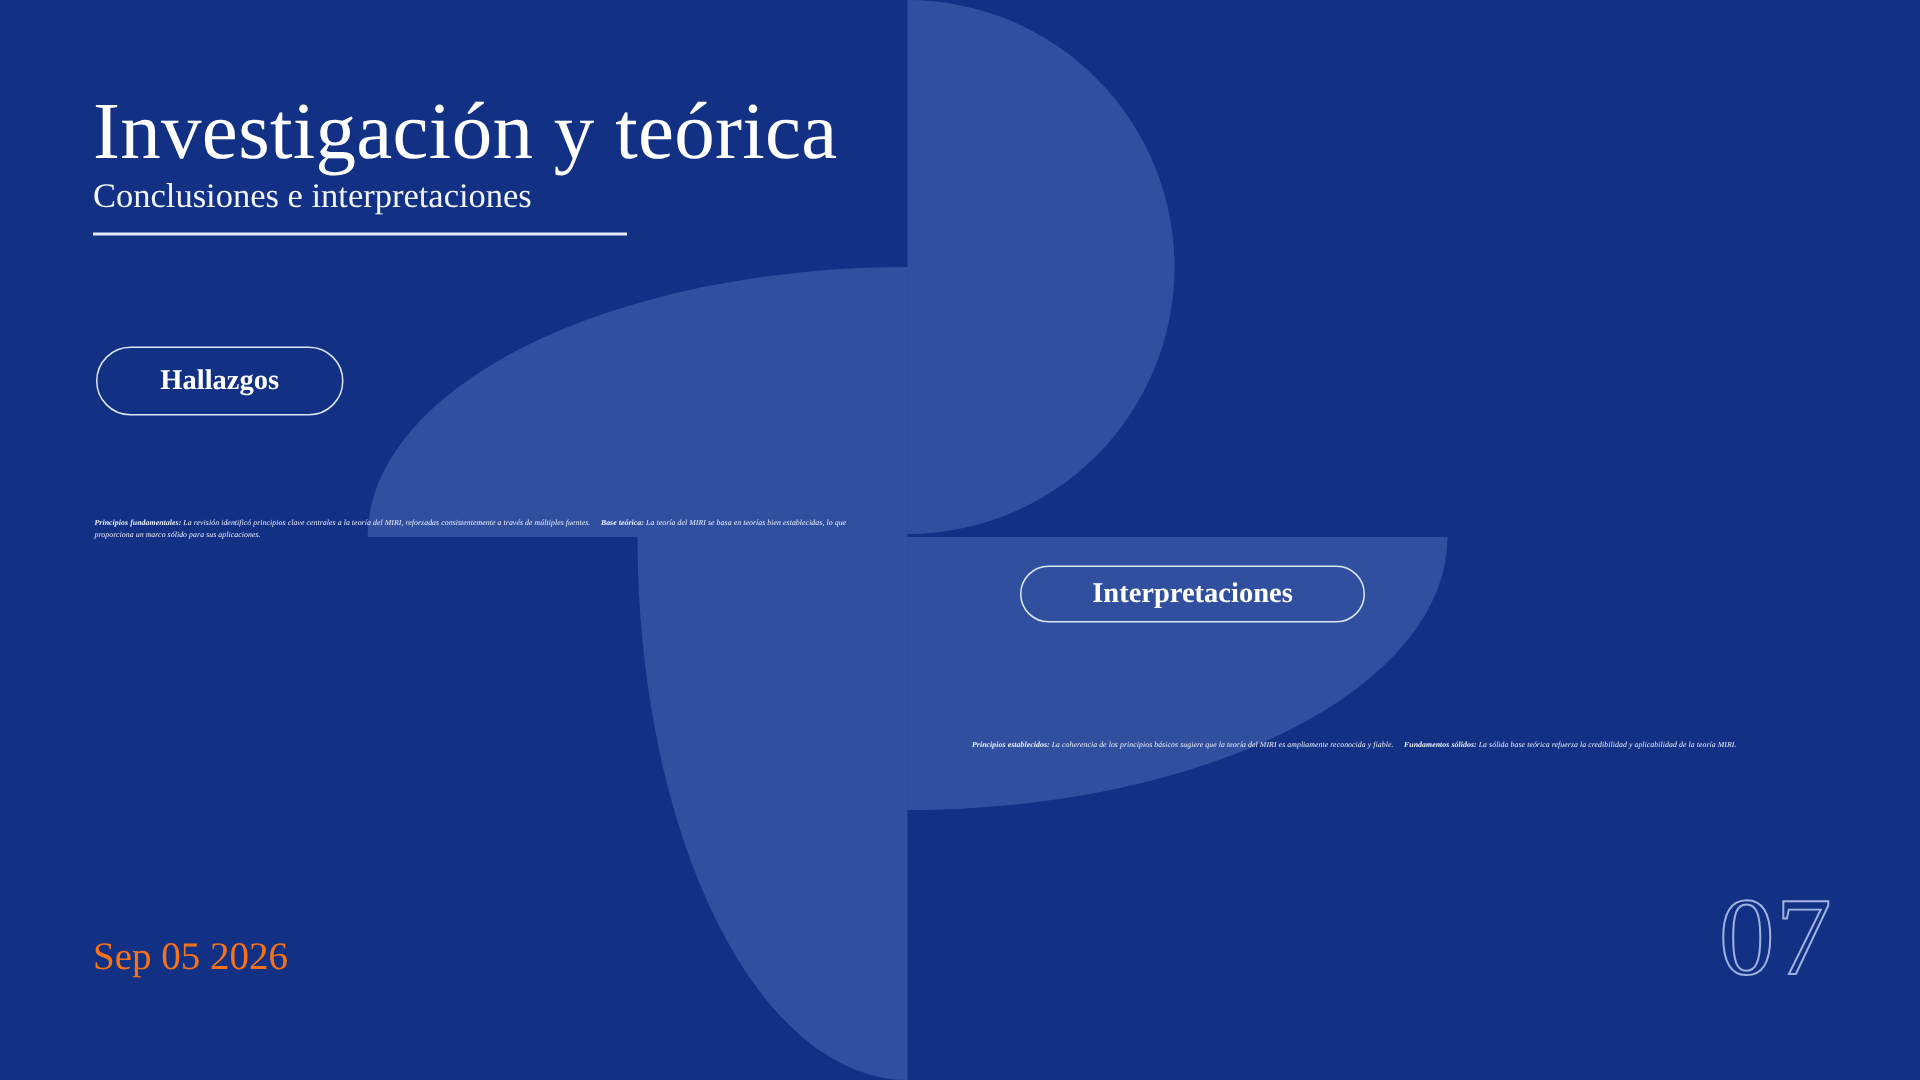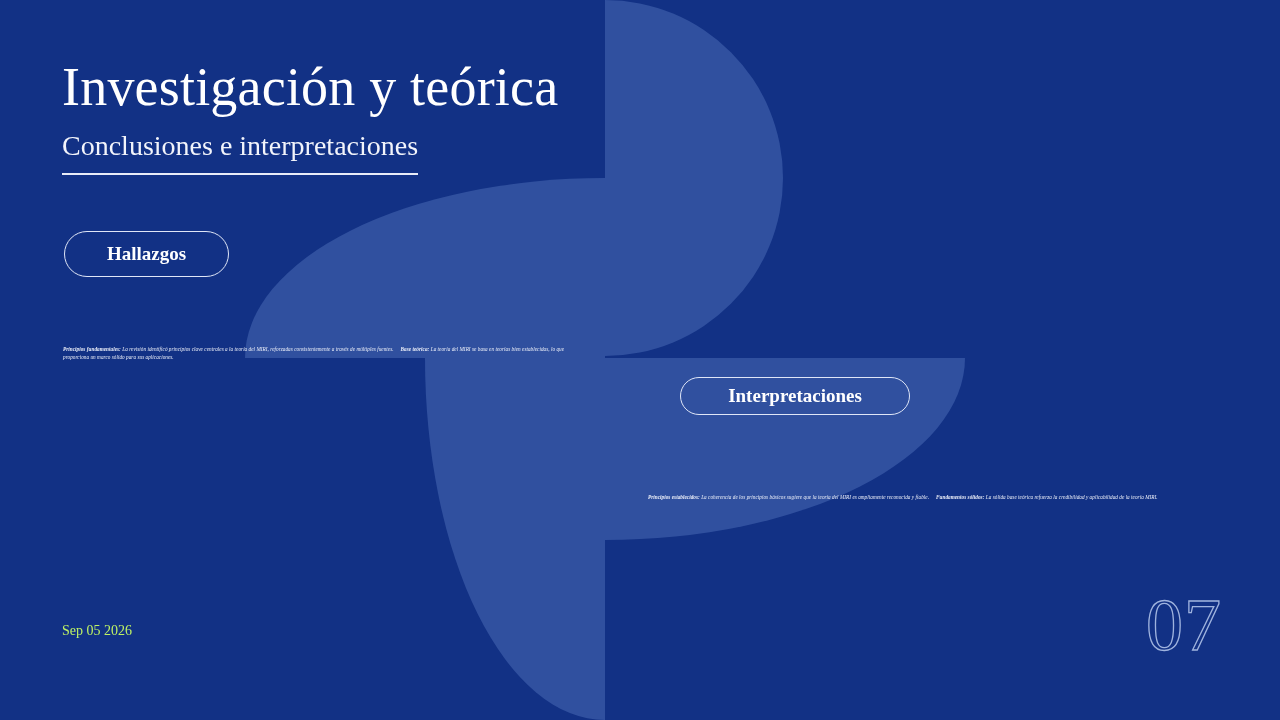--- a/index.html
+++ b/index.html
@@ -81,22 +81,22 @@
   .slide-title {
     font-size: 54px;
     line-height: 1.08;
     font-weight: 400;
     letter-spacing: 0.2px;
     color: #ffffff;
     white-space: nowrap;
   }
 
   .slide-subtitle {
-    margin-top: 14px;
-    font-size: 28px;
+    margin-top: 2px;
+    font-size: 23px;
     font-weight: 400;
     color: #f2f4fb;
     white-space: nowrap;
   }
 
   .title-rule {
     margin-top: 11px;
     width: 356px;
     height: 2px;
     background: #e8ecf8;
@@ -163,22 +163,22 @@
   .body-gap {
     display: inline-block;
     width: 7px;
   }
 
   
   .slide-date {
     position: absolute;
     left: 62px;
     top: 623px;
-    font-size: 14px;
-    color: #bef264;
+    font-size: 26px;
+    color: #f97316;
     z-index: 6;
   }
 
   .page-number {
     position: absolute;
     right: 58px;
     top: 588px;
     font-size: 74px;
     line-height: 1;
     font-weight: 400;

